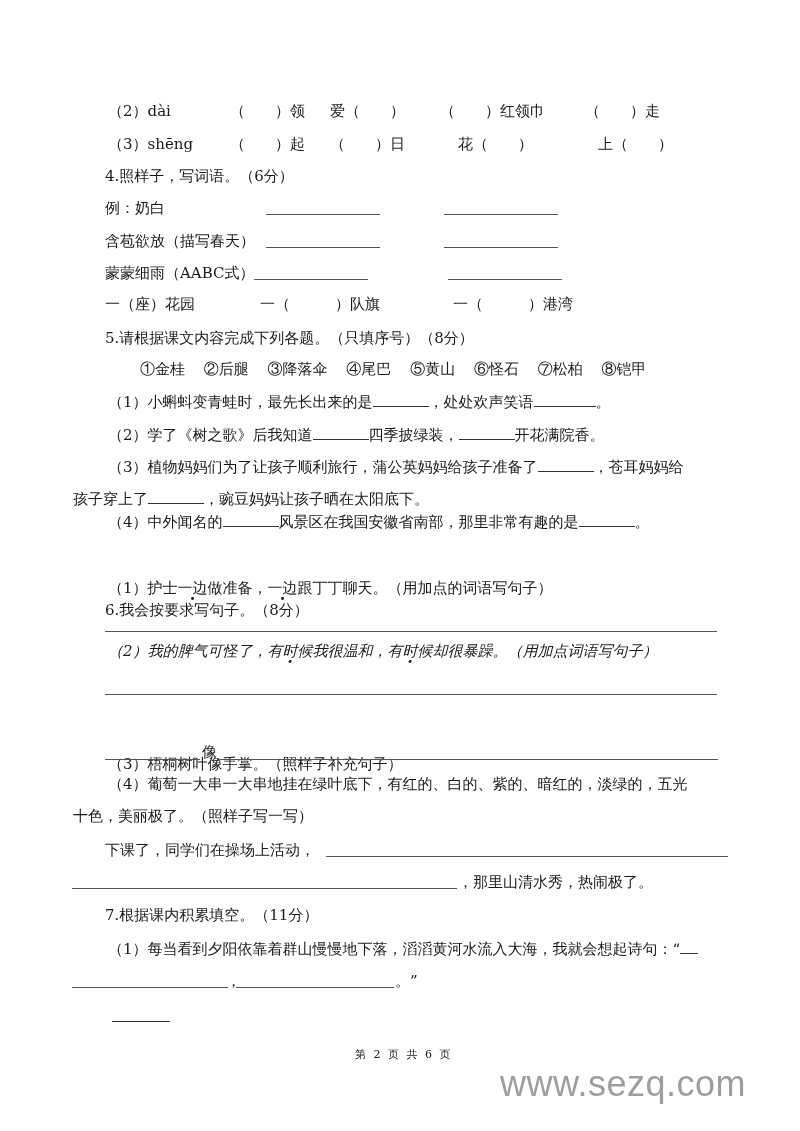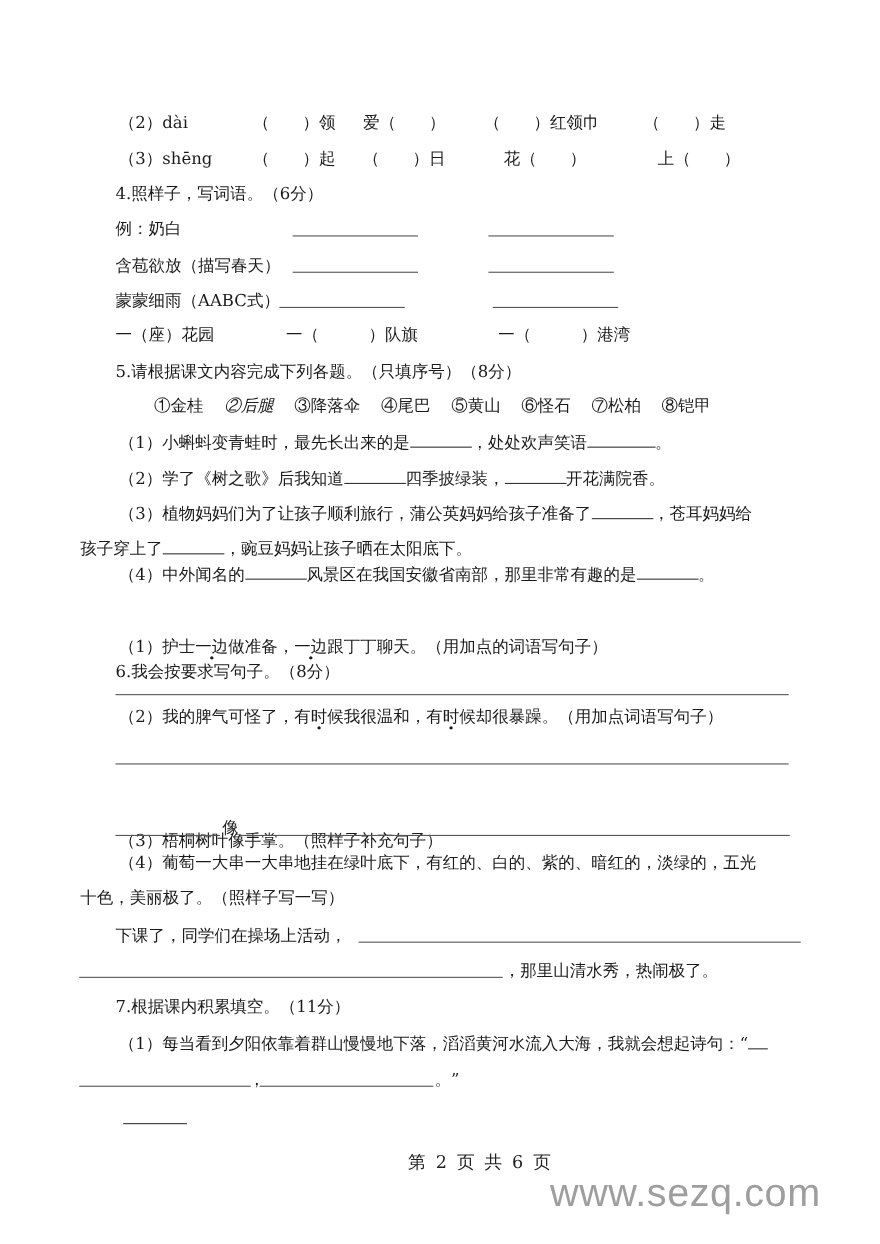--- a/index.html
+++ b/index.html
@@ -3,21 +3,21 @@
 <meta charset="utf-8">
 <style>
   html, body { margin: 0; padding: 0; background: #ffffff; }
   body { width: 800px; height: 1131px; position: relative; overflow: hidden;
          font-family: "DejaVu Serif", "Liberation Serif", serif; color: #1a1a1a; font-size: 15px; }
   .ln { position: absolute; white-space: nowrap; line-height: 20px; }
   .blank { display: inline-block; border-bottom: 1px solid #333; height: 15px; vertical-align: baseline; }
   .hline { position: absolute; height: 0; border-top: 1px solid #555; }
   .dot { position: relative; display: inline-block; }
   .dot::after { content: "·"; position: absolute; left: 50%; transform: translateX(-50%); top: 11px; font-size: 16px; font-weight: bold; }
-  .footer { position: absolute; left: 371px; top: 1047px; font-size: 16px; letter-spacing: 2px; color: #222; }
+  .footer { position: absolute; left: 355px; top: 1047px; font-size: 11px; letter-spacing: 2px; color: #222; }
   .watermark { position: absolute; left: 500px; top: 1063px; font-family: "Liberation Sans", "DejaVu Sans", sans-serif;
                font-size: 36px; color: #9e9e9e; letter-spacing: 0.5px; }
 </style>
 </head>
 <body>
 
 <div class="ln" style="left:108px;top:101px;">
   <span>（2）dài</span>
 </div>
 <div class="ln" style="left:230px;top:101px;">（　　）领</div>
@@ -46,21 +46,21 @@
 <div class="hline" style="left:254px;top:279px;width:114px;"></div>
 <div class="hline" style="left:448px;top:279px;width:114px;"></div>
 
 <div class="ln" style="left:105px;top:294px;">一（座）花园</div>
 <div class="ln" style="left:260px;top:294px;">一（　　　）队旗</div>
 <div class="ln" style="left:453px;top:294px;">一（　　　）港湾</div>
 
 <div class="ln" style="left:105px;top:328px;">5.请根据课文内容完成下列各题。（只填序号）（8分）</div>
 <div class="ln" style="left:140px;top:359px;">
   <span style="margin-right:14px;">①金桂</span>
-  <span style="margin-right:14px;font-style:italic;">②后腿</span>
+  <span style="margin-right:14px;">②后腿</span>
   <span style="margin-right:14px;">③降落伞</span>
   <span style="margin-right:14px;">④尾巴</span>
   <span style="margin-right:14px;">⑤黄山</span>
   <span style="margin-right:14px;">⑥怪石</span>
   <span style="margin-right:14px;">⑦松柏</span>
   <span>⑧铠甲</span>
 </div>
 
 <div class="ln" style="left:108px;top:391px;">
   <span>（1）小蝌蚪变青蛙时，最先长出来的是</span><span class="blank" style="width:56px;"></span><span>，处处欢声笑语</span><span class="blank" style="width:62px;"></span><span>。</span>
@@ -80,21 +80,21 @@
 <div class="ln" style="left:108px;top:511px;">
   <span>（4）中外闻名的</span><span class="blank" style="width:56px;"></span><span>风景区在我国安徽省南部，那里非常有趣的是</span><span class="blank" style="width:56px;"></span><span>。</span>
 </div>
 
 <div class="ln" style="left:105px;top:553px;margin-top:47px;">6.我会按要求写句子。（8分）</div>
 <div class="ln" style="left:108px;top:578px;">
   <span>（1）护士</span><span class="dot">一边</span><span>做准备，</span><span class="dot">一边</span><span>跟丁丁聊天。（用加点的词语写句子）</span>
 </div>
 <div class="hline" style="left:105px;top:631px;width:612px;"></div>
 
-<div class="ln" style="left:108px;top:641px;">
+<div class="ln" style="left:108px;top:641px;font-style:italic;">
   <span>（2）我的脾气可怪了，</span><span class="dot">有时候</span><span>我很温和，</span><span class="dot">有时候</span><span>却很暴躁。（用加点词语写句子）</span>
 </div>
 <div class="hline" style="left:105px;top:694px;width:612px;"></div>
 
 <div class="ln" style="left:108px;top:710px;margin-top:44px;">（3）梧桐树叶像手掌。（照样子补充句子）</div>
 <div class="hline" style="left:105px;top:759px;width:95px;"></div>
 <div class="ln" style="left:202px;top:742px;">像</div>
 <div class="hline" style="left:218px;top:759px;width:500px;"></div>
 
 <div class="ln" style="left:108px;top:774px;">（4）葡萄一大串一大串地挂在绿叶底下，有红的、白的、紫的、暗红的，淡绿的，五光</div>

